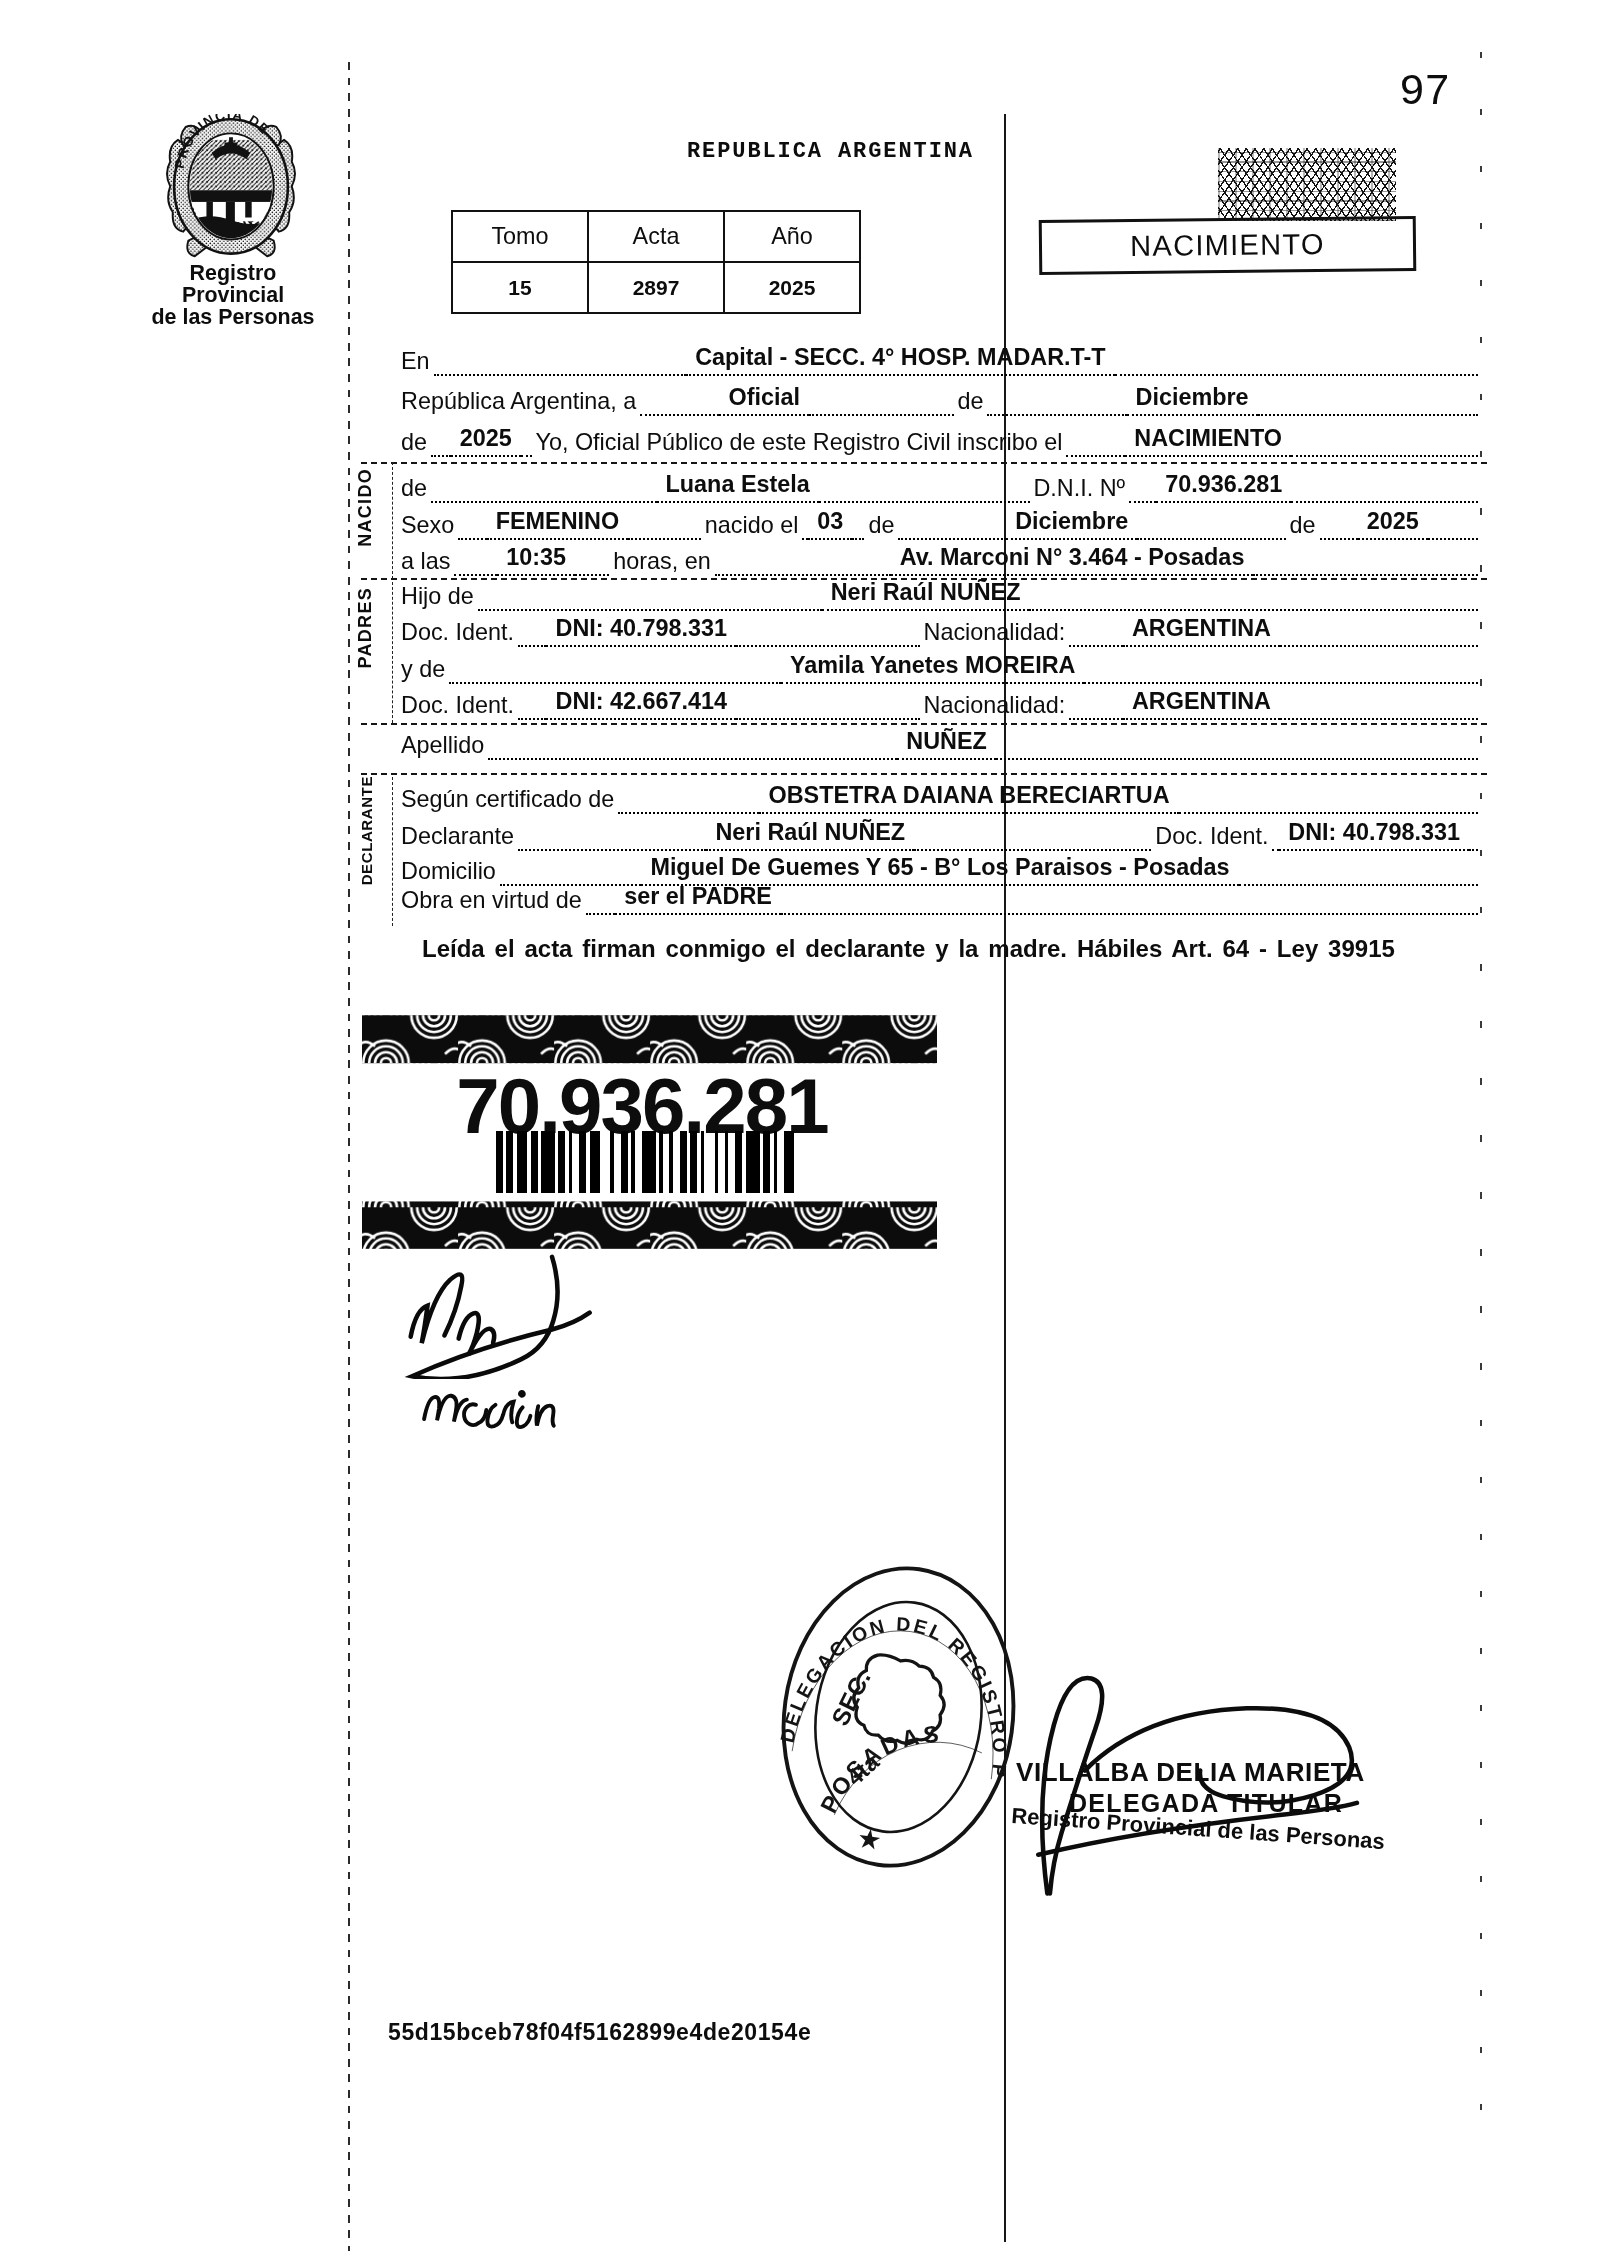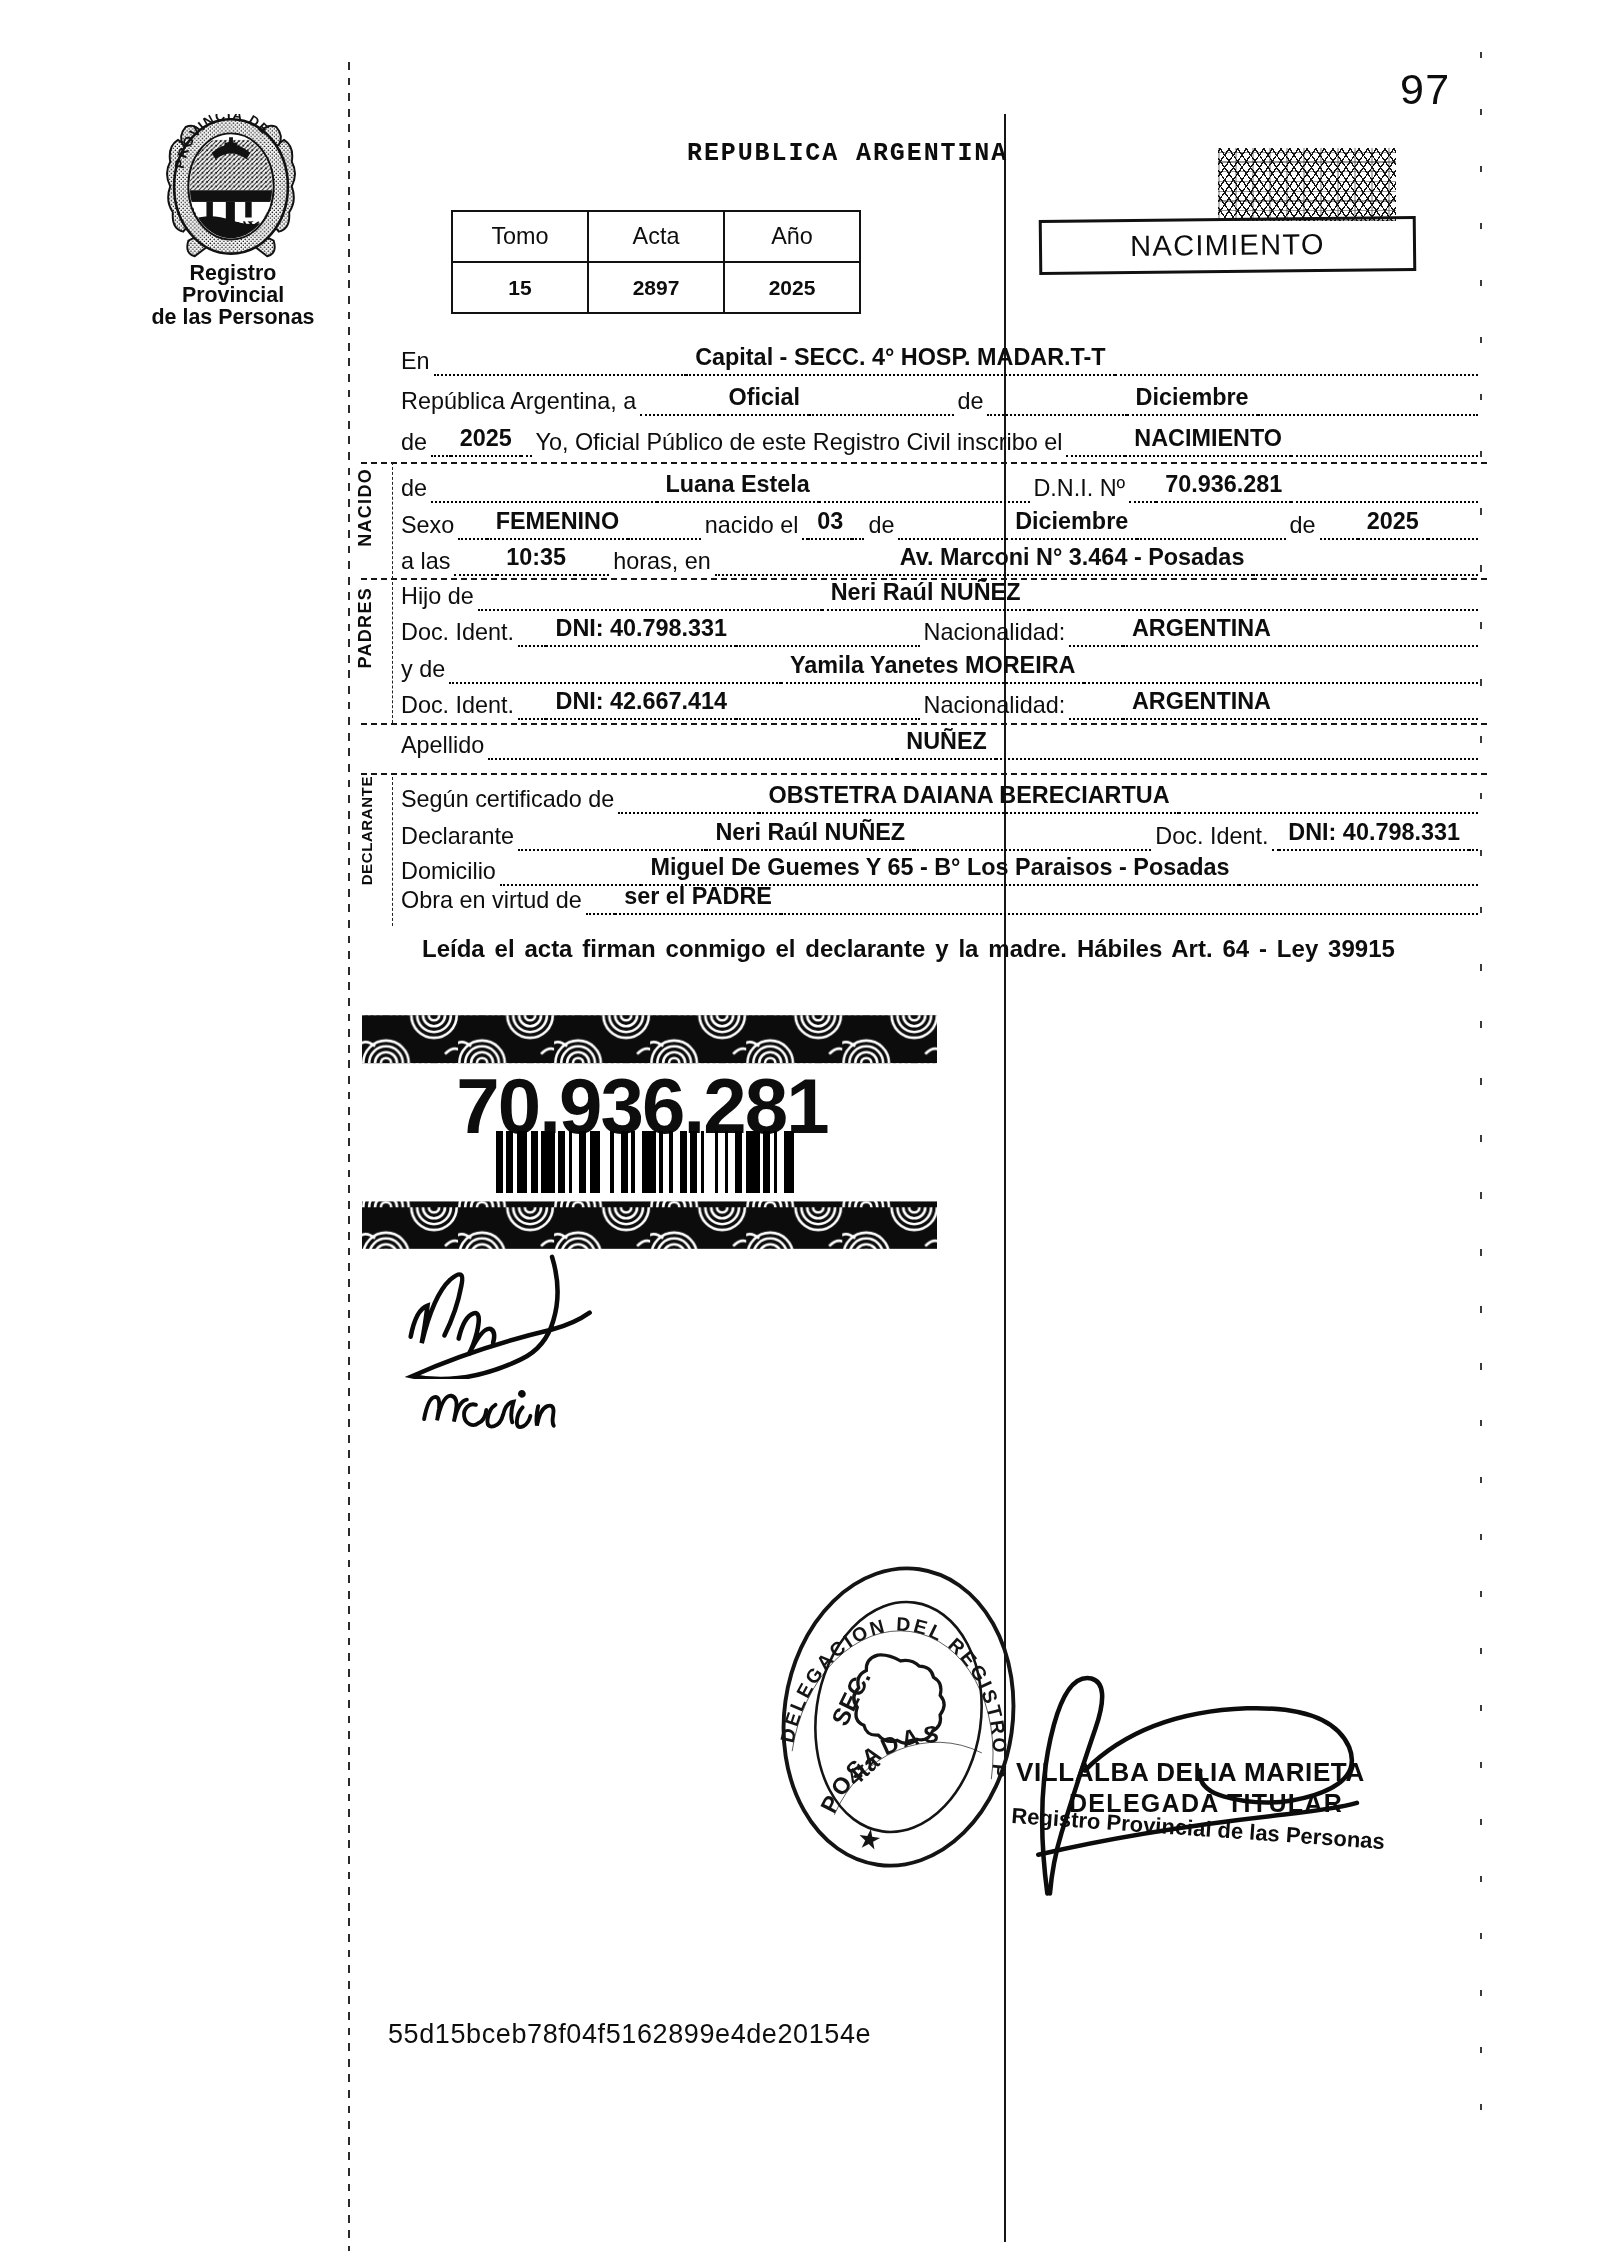--- a/index.html
+++ b/index.html
@@ -9,21 +9,21 @@
   
   .vline-solid{position:absolute;width:1.9px;background:#161616;}
   .vline-dash{position:absolute;width:1.9px;
     background-image:repeating-linear-gradient(180deg,#2a2a2a 0 7.8px,transparent 7.8px 15.6px);}
   .vline-sparse{position:absolute;width:1.9px;
     background-image:repeating-linear-gradient(180deg,#3a3a3a 0 6.5px,transparent 6.5px 57px);}
   .sep{position:absolute;left:361px;width:1126px;height:0;border-top:2.6px dashed #151515;}
   
   .pageno{position:absolute;font-size:43px;font-weight:400;letter-spacing:1.3px;}
   .doc-title{position:absolute;font-family:"Liberation Mono",monospace;font-weight:700;
-             font-size:25px;letter-spacing:1.9px;white-space:nowrap;}
+             font-size:22px;letter-spacing:1.9px;white-space:nowrap;}
   .seal-caption{position:absolute;text-align:center;font-size:21.4px;font-weight:600;line-height:1.02;}
   
   .acta{position:absolute;border-collapse:collapse;}
   .acta td{border:2.6px solid #111;width:132px;height:47px;text-align:center;vertical-align:middle;margin-left:32px;}
   .acta .hdr td{font-size:23.4px;font-weight:400;}
   .acta .valr td{font-size:21px;font-weight:700;}
   
   .nac-box{position:absolute;border:3.2px solid #111;display:flex;align-items:center;justify-content:center;
            font-size:29px;letter-spacing:1.3px;font-weight:500;transform:rotate(-0.6deg);}
   .guilloche-net{position:absolute;opacity:.92;
@@ -41,21 +41,21 @@
   .row .fill{border-bottom:2.6px dotted #000;}
   .section-label{position:absolute;writing-mode:vertical-rl;transform:rotate(180deg);
                  font-weight:600;color:#0d0d0d;}
   .bracket{position:absolute;width:0;border-left:1.9px dashed #222;}
   .closing{position:absolute;font-size:24px;font-weight:700;line-height:1.3;word-spacing:3.2px;}
   
   .dni-big{position:absolute;font-size:78px;font-weight:700;letter-spacing:-1.9px;text-align:center;white-space:nowrap;}
   #barcode{position:absolute;display:flex;align-items:stretch;}
   #barcode .b{background:#000;}
   #barcode .g{background:transparent;}
-  .hash{position:absolute;font-size:27px;font-weight:400;letter-spacing:0.6px;}
+  .hash{position:absolute;font-size:23px;font-weight:700;letter-spacing:0.6px;}
   
   .stamp-name{position:absolute;font-size:26px;font-weight:600;letter-spacing:0.6px;white-space:nowrap;}
   .stamp-role{position:absolute;font-size:25px;font-weight:600;letter-spacing:1.3px;white-space:nowrap;}
   .stamp-org{position:absolute;font-size:22px;font-weight:600;white-space:nowrap;transform:rotate(4deg);}
   svg text{font-family:"Liberation Sans",sans-serif;}
 </style>
 </head>
 <body>
 
 <div id="page">

